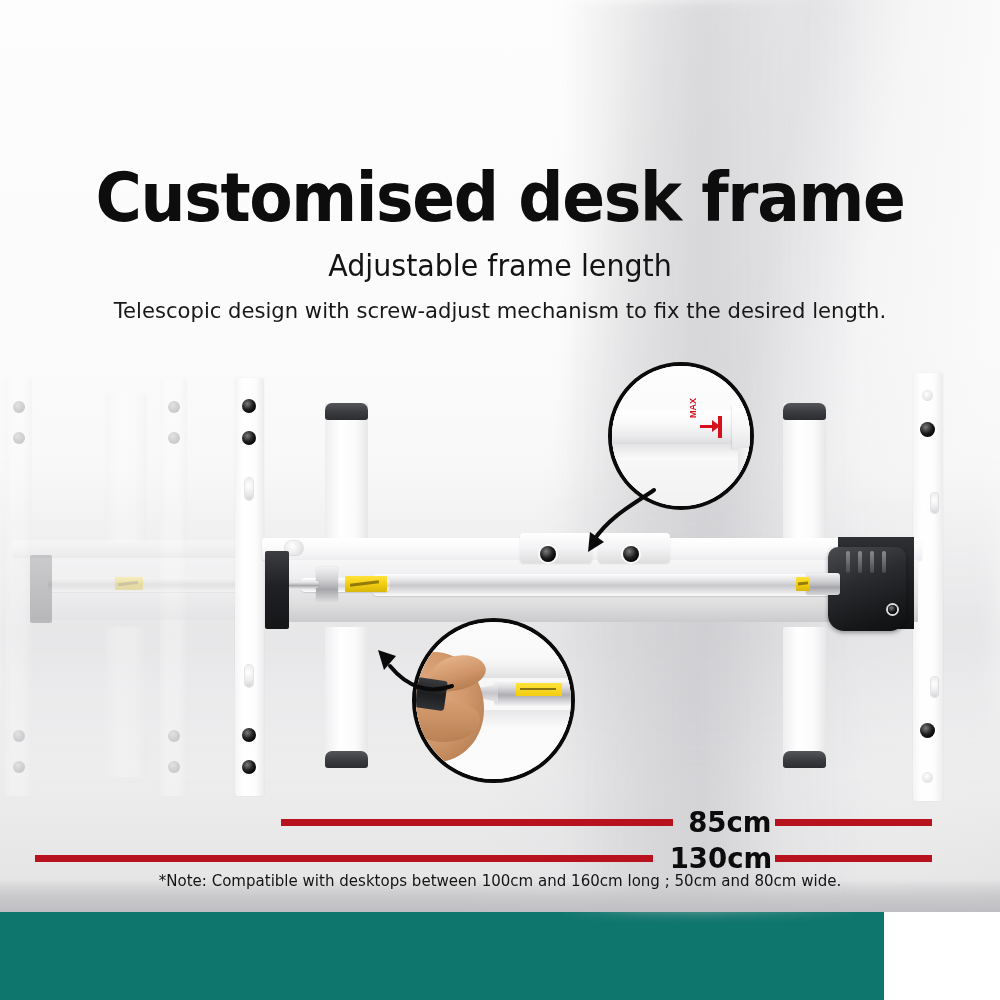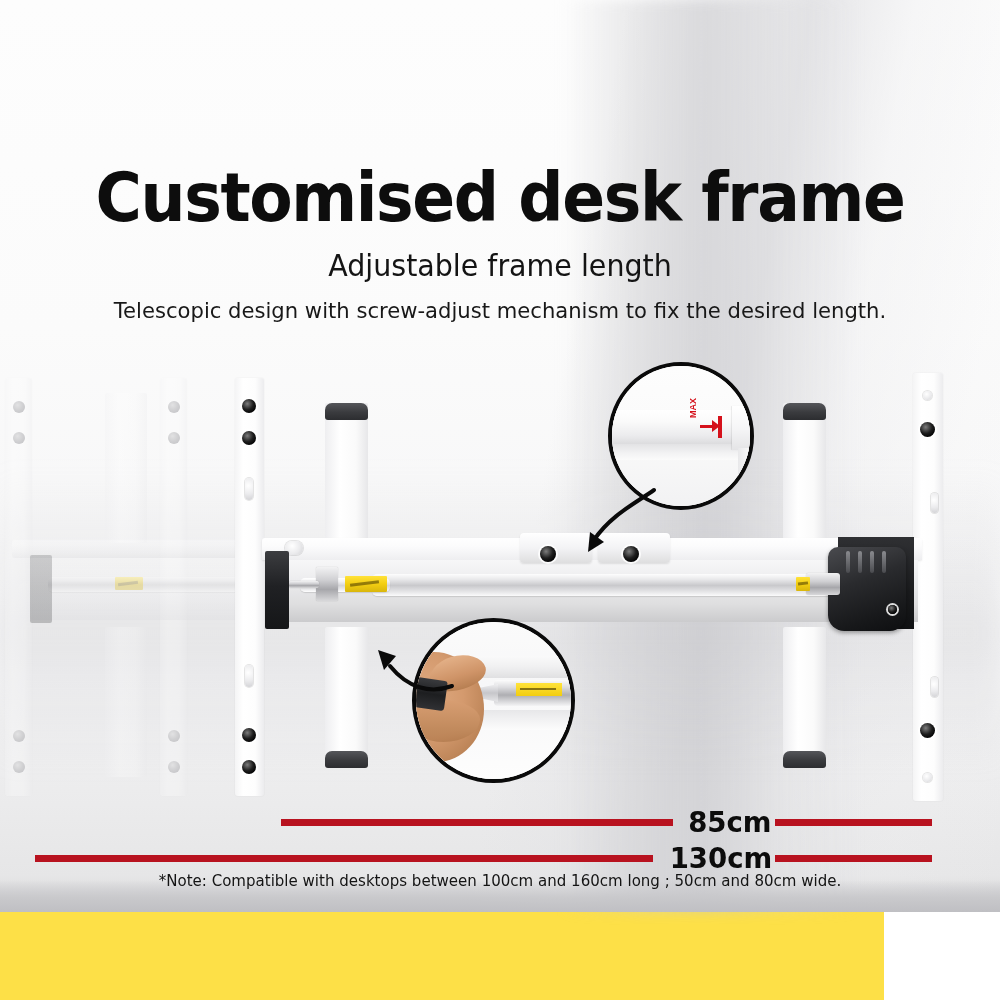--- a/index.html
+++ b/index.html
@@ -5,21 +5,21 @@
   html,body{margin:0;padding:0;}
   body{
     width:1000px;height:1000px;
     background:#ffffff;
     font-family:"Liberation Sans", sans-serif;
     overflow:hidden;
     position:relative;
   }
   #page{
     position:absolute;left:0;top:0;width:884px;height:1000px;
-    background:#fde047;
+    background:#0f766e;
   }
 
   
   .photo-bg{
     position:absolute;left:0;top:0;width:1000px;height:912px;
     background:
       linear-gradient(100deg,
         rgba(236,236,237,0.0) 0%,
         rgba(236,236,237,0.0) 54%,
         rgba(228,228,230,0.55) 62%,

